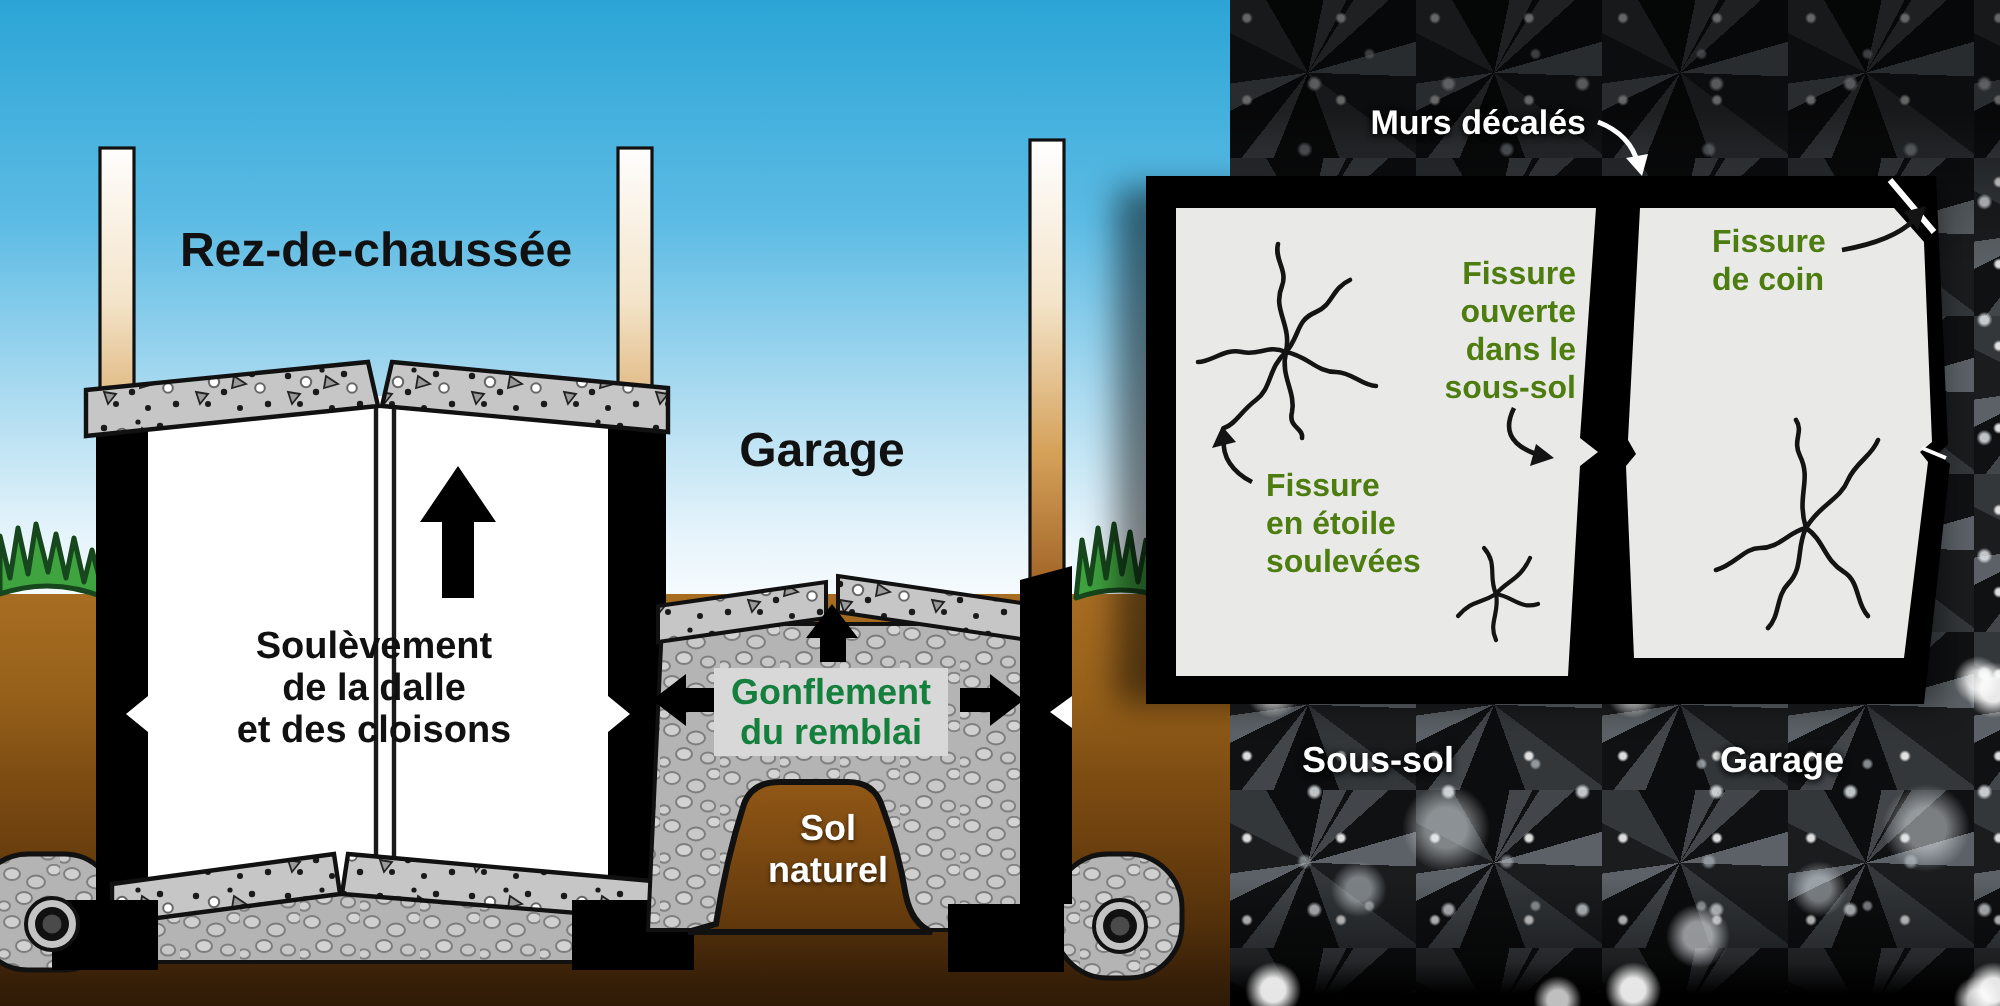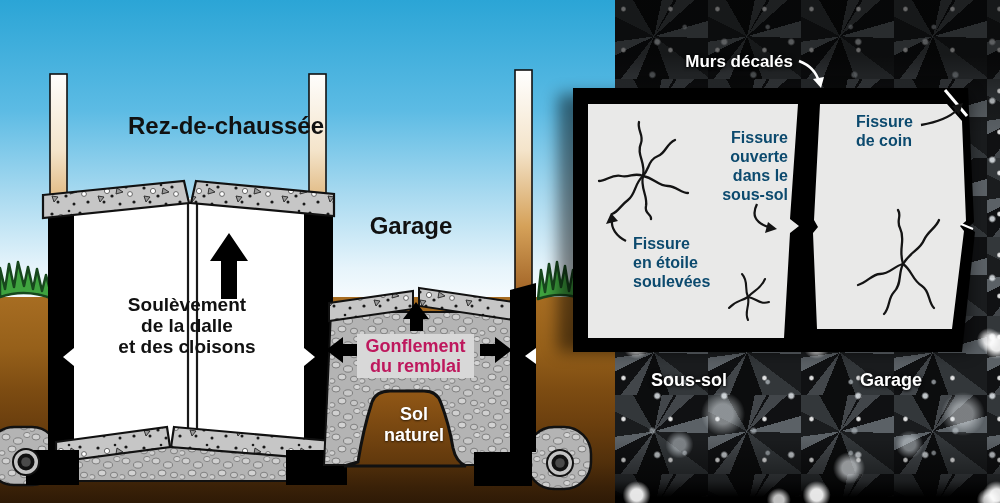--- a/index.html
+++ b/index.html
@@ -41,23 +41,23 @@
   .lbl{position:absolute;font-weight:bold;color:#111;white-space:pre-line;line-height:21px;}
   .c{transform:translateX(-50%);text-align:center;}
   .r{transform:translateX(-100%);text-align:right;}
   .white{color:#fff;}
   .photo-lbl{text-shadow:0 1px 3px rgba(0,0,0,.9),0 0 4px rgba(0,0,0,.7);}
   .title{font-size:24px;line-height:26px;}
   .mid{font-size:19px;}
   .box-lbl{
     position:absolute;left:357px;top:334px;width:117px;height:44px;
     background:#d8d8d8;display:flex;align-items:center;justify-content:center;
-    font-weight:bold;font-size:18px;line-height:20px;text-align:center;white-space:pre-line;color:#be185d;
-  }
-  .inset-lbl{font-size:16px;line-height:19px;color:#0c4a6e;}
+    font-weight:bold;font-size:18px;line-height:20px;text-align:center;white-space:pre-line;color:#15803d;
+  }
+  .inset-lbl{font-size:16px;line-height:19px;color:#4d7c0f;}
 </style>
 </head>
 <body>
 
 <div class="stage">
 
   <div class="photo"></div>
 
   <svg class="art" width="1000" height="503" viewBox="0 0 1000 503">
     <defs>
@@ -229,23 +229,23 @@
         <path d="M626,241 C616,236 611,228 612,220" stroke="#141414" stroke-width="2.3" fill="none"></path>
         <path d="M611,213 L606,224 L618,221 Z" fill="#141414"></path>
       </g>
       <g>
         <path d="M799,61 C812,66 817,74 819,82" stroke="#fff" stroke-width="2.5" fill="none"></path>
         <path d="M821,88 L813,79 L824,77 Z" fill="#fff"></path>
       </g>
     </g>
   </svg>
 
-  <div class="lbl title c" style="left:188px;top:113px;margin-left:38px;">Rez-de-chaussée</div>
+  <div class="lbl title c" style="left:188px;top:113px;">Rez-de-chaussée</div>
   <div class="lbl title c" style="left:411px;top:213px;">Garage</div>
-  <div class="lbl mid c" style="left:187px;top:294px;line-height:21px;">Soulèvement
+  <div class="lbl mid c" style="left:187px;top:313px;line-height:21px;">Soulèvement
 de la dalle
 et des cloisons</div>
   <div class="box-lbl">Gonflement
 du remblai</div>
   <div class="lbl white photo-lbl" style="left:793px;top:51px;font-size:17px;transform:translateX(-100%);">Murs décalés</div>
 
   <div class="lbl c white" style="left:414px;top:404px;font-size:18px;line-height:21px;text-shadow:0 1px 2px rgba(0,0,0,.6);">Sol
 naturel</div>
   <div class="lbl inset-lbl r" style="left:788px;top:128px;">Fissure
 ouverte

